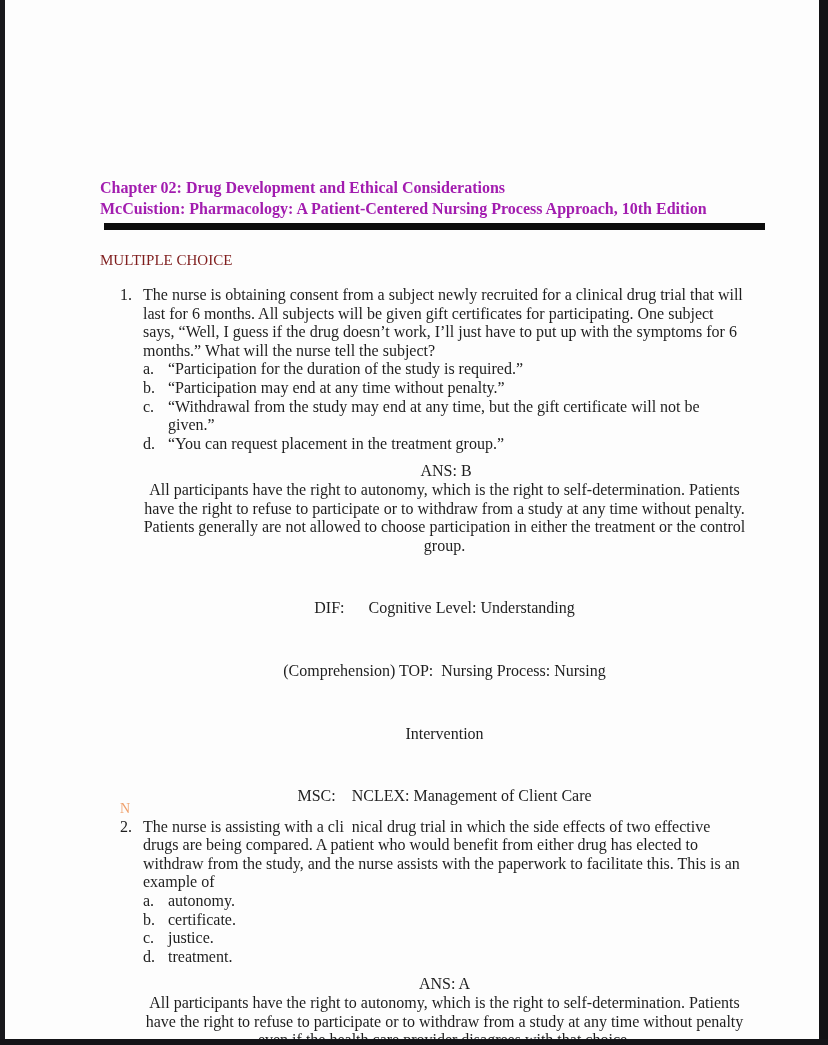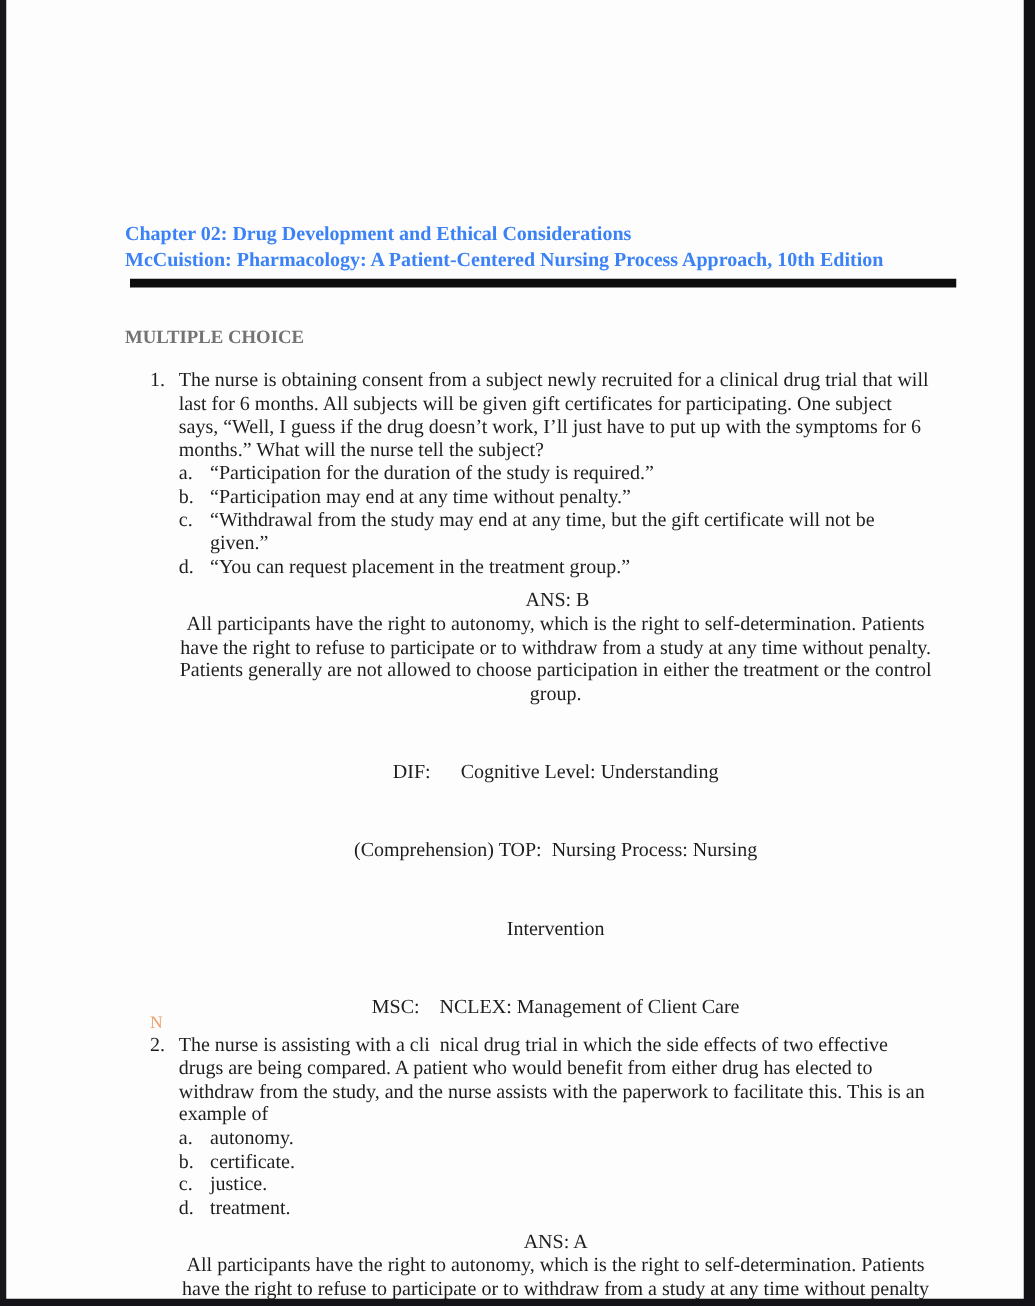--- a/index.html
+++ b/index.html
@@ -28,34 +28,34 @@
   .edge-bottom { left: 0; bottom: 0; width: 100%; height: 6px; background: #141418; }
 
   .content { position: absolute; top: 0; left: 0; width: 100%; }
 
   .doc-title {
     margin: 177px 0 0 100px;
     width: 622px;
     font-weight: bold;
     font-size: 16px;
     line-height: 21px;
-    color: #3b82f6;
+    color: #a21caf;
   }
   .title-rule {
     margin: 4px 0 0 104px;
     width: 661px;
     height: 7px;
     background: #0d0d0d;
   }
   .section-heading {
-    margin: 32px 0 0 100px;
-    font-weight: bold;
+    margin: 22px 0 0 100px;
+    font-weight: normal;
     font-size: 15px;
     line-height: 17px;
-    color: #737373;
+    color: #7f1d1d;
   }
 
   .question { position: relative; margin: 17px 0 0 120px; }
   .question-2 { margin-top: 12px; }
   .q-row { display: flex; }
   .q-num { width: 23px; flex: none; }
   .q-body { width: 603px; }
   .q-stem { white-space: pre-wrap; }
   .opt-row { display: flex; }
   .opt-letter { width: 25px; flex: none; }

